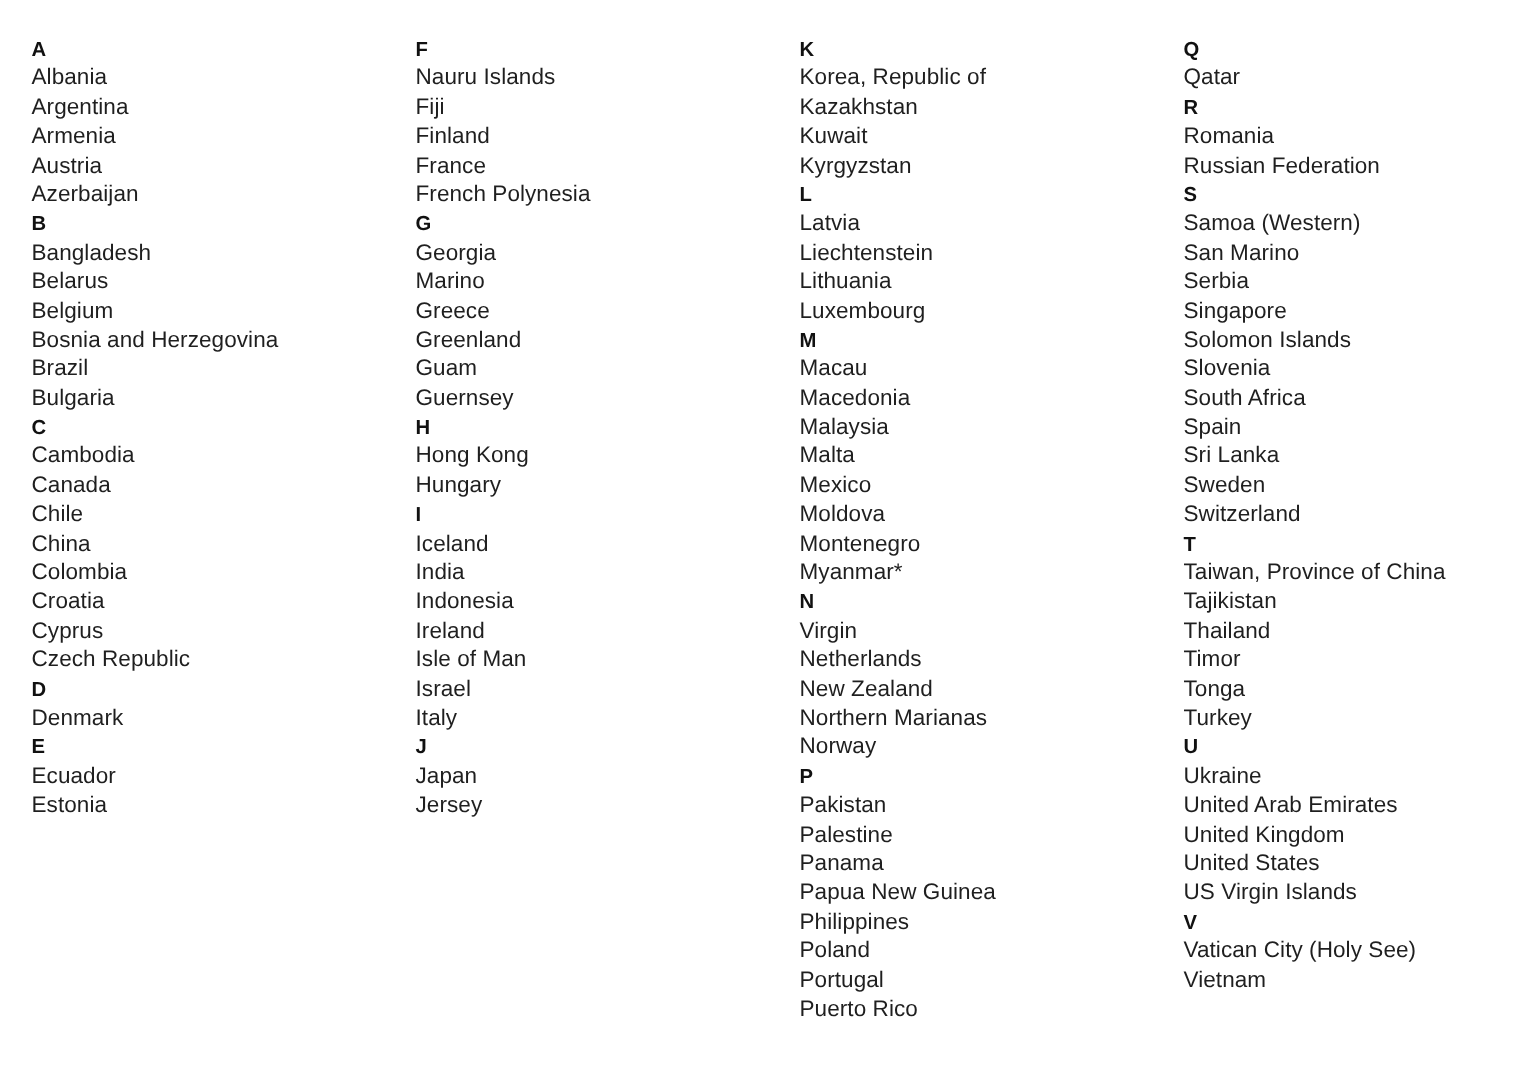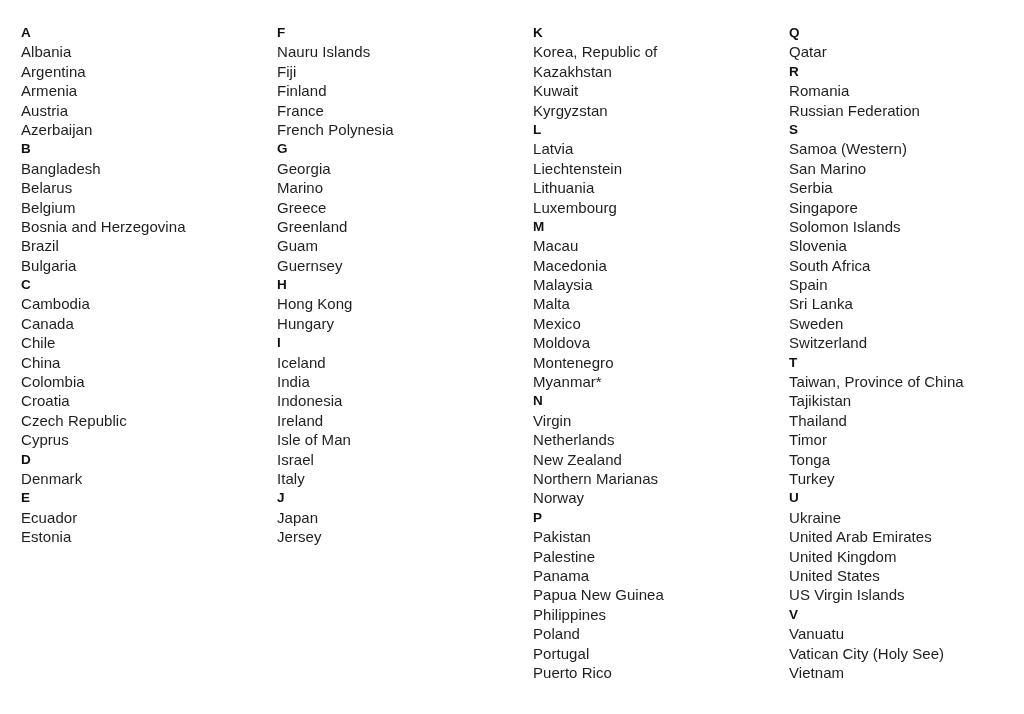--- a/index.html
+++ b/index.html
@@ -80,22 +80,22 @@
         <div class="country-name">Bulgaria</div>
       </div>
       <div class="letter-group">
         <div class="letter-heading">C</div>
         <div class="country-name">Cambodia</div>
         <div class="country-name">Canada</div>
         <div class="country-name">Chile</div>
         <div class="country-name">China</div>
         <div class="country-name">Colombia</div>
         <div class="country-name">Croatia</div>
+        <div class="country-name">Cyprus</div>
         <div class="country-name">Czech Republic</div>
-        <div class="country-name">Cyprus</div>
       </div>
       <div class="letter-group">
         <div class="letter-heading">D</div>
         <div class="country-name">Denmark</div>
       </div>
       <div class="letter-group">
         <div class="letter-heading">E</div>
         <div class="country-name">Ecuador</div>
         <div class="country-name">Estonia</div>
       </div>
@@ -221,18 +221,17 @@
       <div class="letter-group">
         <div class="letter-heading">U</div>
         <div class="country-name">Ukraine</div>
         <div class="country-name">United Arab Emirates</div>
         <div class="country-name">United Kingdom</div>
         <div class="country-name">United States</div>
         <div class="country-name">US Virgin Islands</div>
       </div>
       <div class="letter-group">
         <div class="letter-heading">V</div>
-        <div class="country-name">Vanuatu</div>
         <div class="country-name">Vatican City (Holy See)</div>
         <div class="country-name">Vietnam</div>
       </div>
     </div>
   </div>
 
 </body></html>

